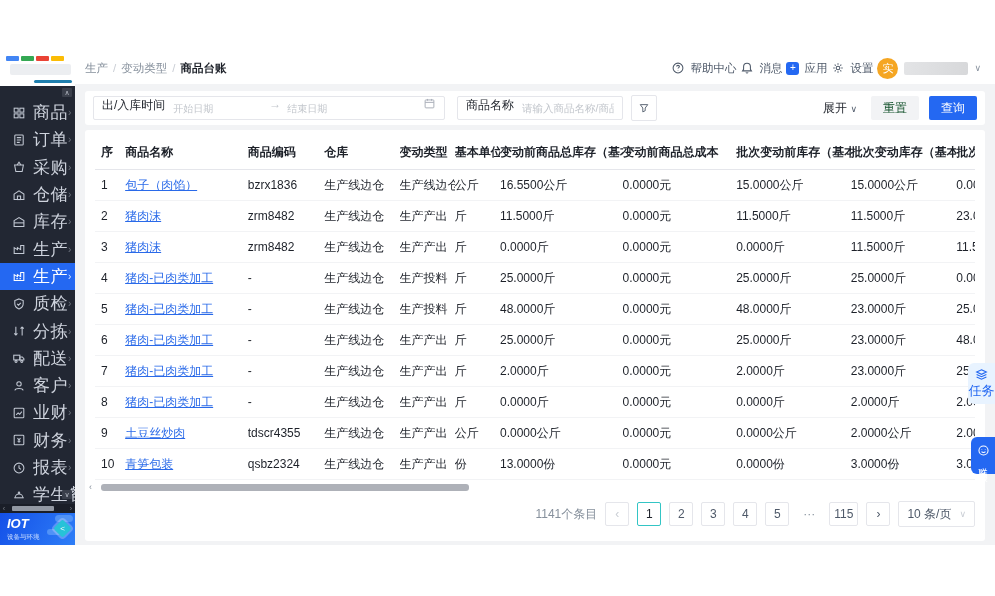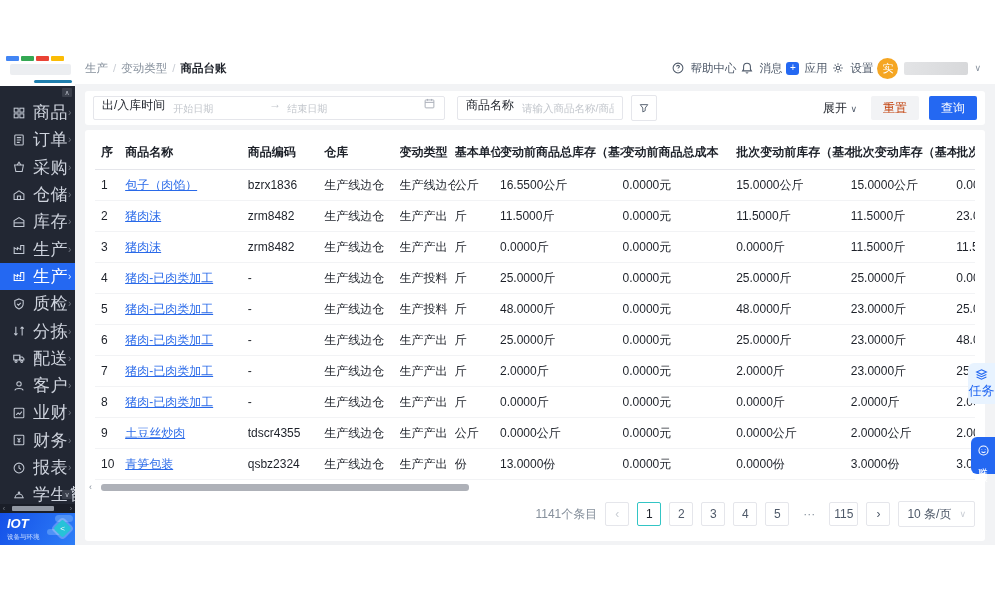--- a/index.html
+++ b/index.html
@@ -65,21 +65,21 @@
   .date-fld .darrow{color:#c2c6cc;margin:0 6px}
   .date-fld .cal{margin-left:auto;color:#a9aeb8;width:13px;height:13px}
   .name-fld{width:166px;margin-left:12px}
   .name-fld input{flex:1}
   .funnel-btn{width:24px;height:24px;border:1px solid #e5e6eb;border-radius:2px;margin-left:8px;
               display:flex;align-items:center;justify-content:center;color:#4e5969;background:#fff;cursor:pointer}
   .fspacer{flex:1}
   .expand-lnk{color:#1d2129;cursor:pointer;margin-right:14px;white-space:nowrap}
   .expand-lnk .chev{font-size:9px;color:#4e5969}
   .btn{height:24px;border-radius:2px;border:none;font-size:12px;padding:0 12px;cursor:pointer;font-family:inherit}
-  .btn-reset{background:#f2f3f5;color:#c2410c;margin-right:10px}
+  .btn-reset{background:#f2f3f5;color:#14532d;margin-right:10px}
   .btn-search{background:#2468f2;color:#fff}
   
   .table-card{position:absolute;left:10px;top:45px;width:900px;height:411px;background:#fff;border-radius:3px;
               box-sizing:border-box;padding:6px 10px 0;overflow:hidden}
   .table-wrap{width:880px;overflow:hidden}
   table{width:992px;table-layout:fixed;border-collapse:collapse;font-size:12px}
   th{text-align:left;font-weight:bold;color:#1d2129;padding:8px 8px 8px 0;border-bottom:1px solid #e5e6eb;
      white-space:nowrap;overflow:hidden}
   td{padding:6.5px 8px 6.5px 0;border-bottom:1px solid #f2f3f5;color:#1d2129;white-space:nowrap;overflow:hidden}
   td.link{color:#2a6ae9;text-decoration:underline;cursor:pointer}

